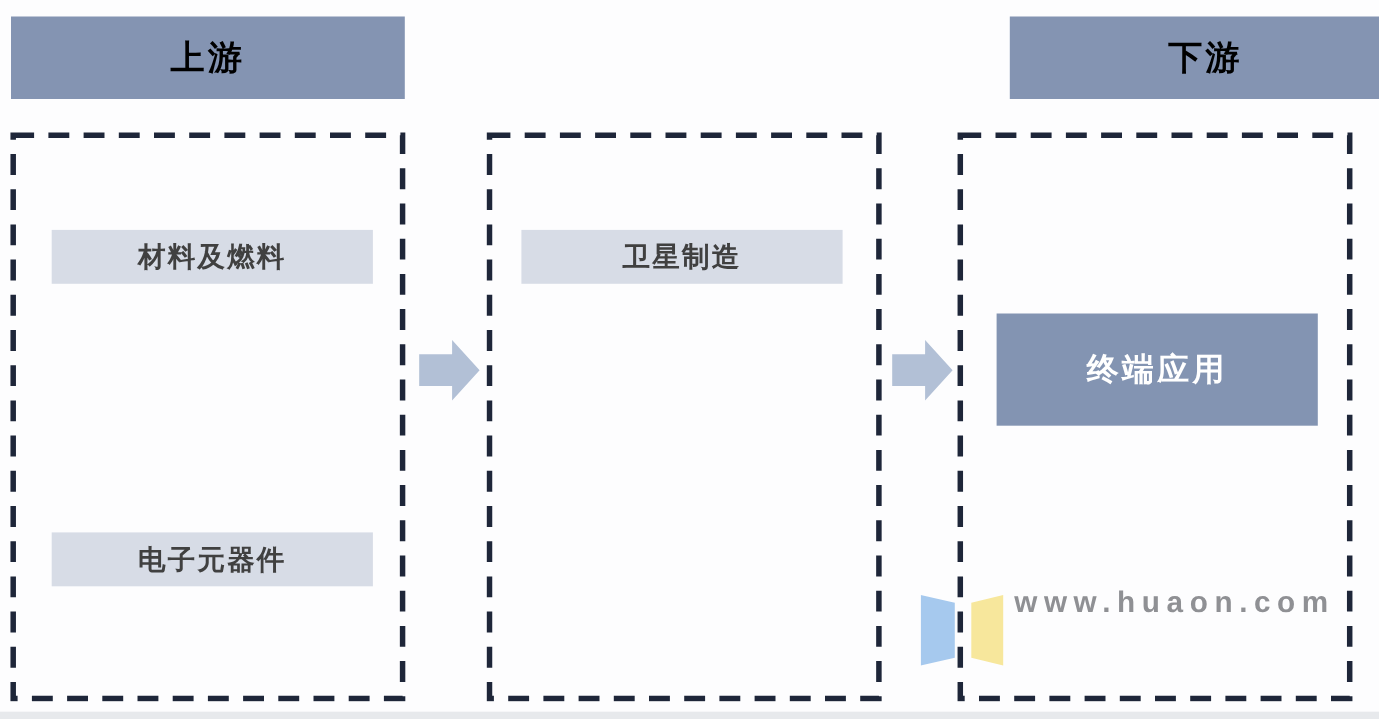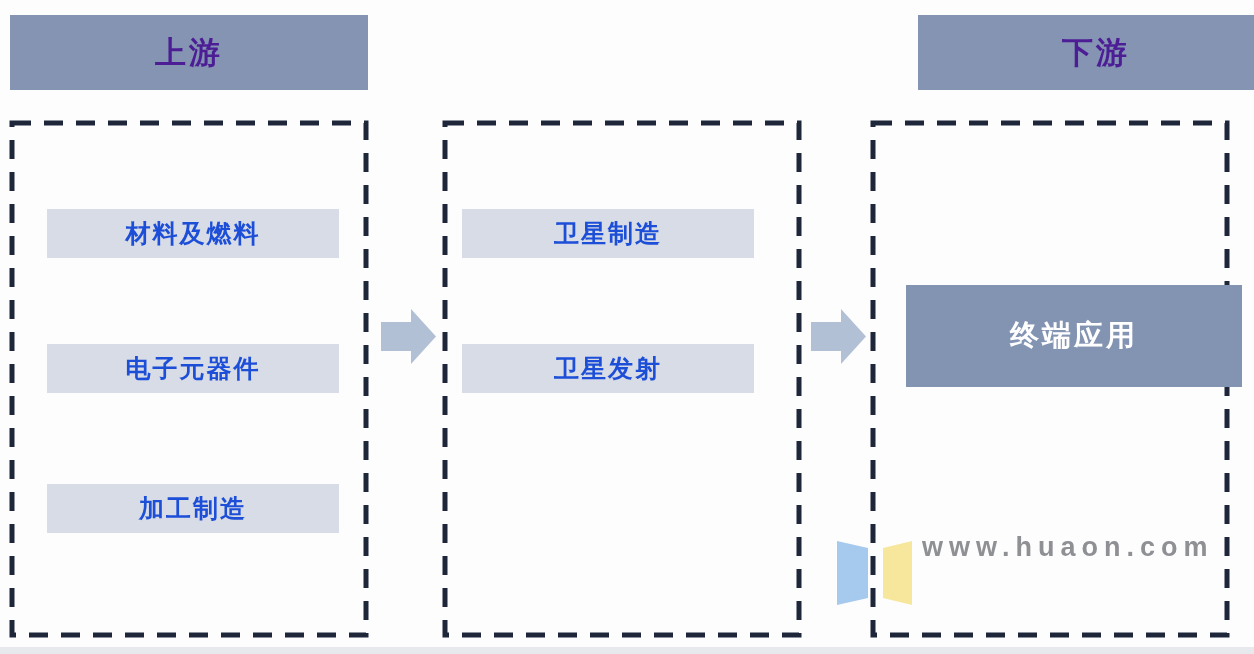--- a/index.html
+++ b/index.html
@@ -3,47 +3,47 @@
 <meta charset="utf-8">
 <style>
   html,body{margin:0;padding:0;background:#ffffff;}
   body{font-family:"Liberation Sans",sans-serif;}
   .canvas{position:relative;width:1254px;height:654px;background:#fdfdfe;overflow:hidden;}
 
   
   .stage-header{
     position:absolute;top:15px;height:75px;
     display:flex;align-items:center;justify-content:center;
-    color:#4c1d95;font-size:31px;font-weight:600;letter-spacing:3px;
+    color:#000000;font-size:31px;font-weight:600;letter-spacing:3px;
   }
   .hdr-1{left:10px;width:358px;}
   .hdr-2{left:443px;width:355px;}
   .hdr-3{left:918px;width:356px;}
 
   
   .dash-svg{position:absolute;top:120px;width:360px;height:518px;}
   .dash-1{left:9px;}
   .dash-2{left:442px;}
   .dash-3{left:870px;}
 
   
   .item-box{
     position:absolute;width:292px;height:49px;
     display:flex;align-items:center;justify-content:center;
-    color:#1d4ed8;font-size:25px;font-weight:700;letter-spacing:2px;
+    color:#404040;font-size:25px;font-weight:700;letter-spacing:2px;
   }
   .c1{left:47px;}
-  .c2{left:462px;}
+  .c2{left:474px;}
   .row-1{top:209px;}
   .row-2{top:344px;}
   .row-3{top:484px;}
 
   
   .dark-box{
-    position:absolute;left:906px;top:285px;width:336px;height:102px;
+    position:absolute;left:906px;top:285px;width:292px;height:102px;
     display:flex;align-items:center;justify-content:center;
     color:#ffffff;font-size:29px;font-weight:600;letter-spacing:3px;
   }
 
   
   .arrow-svg{position:absolute;top:308px;width:56px;height:57px;}
   .arrow-1{left:381px;}
   .arrow-2{left:811px;}
 
   
@@ -73,25 +73,23 @@
     <rect x="3" y="3" width="354" height="512" fill="none" stroke="#1e2639" stroke-width="5" stroke-dasharray="19 13"></rect>
   </svg>
   <svg class="dash-svg dash-2" viewBox="0 0 360 518">
     <rect x="3" y="3" width="354" height="512" fill="none" stroke="#1e2639" stroke-width="5" stroke-dasharray="19 13"></rect>
   </svg>
   <svg class="dash-svg dash-3" viewBox="0 0 360 518">
     <rect x="3" y="3" width="354" height="512" fill="none" stroke="#1e2639" stroke-width="5" stroke-dasharray="19 13"></rect>
   </svg>
 
   <div class="item-box c1 row-1" style="background:#d7dce6">材料及燃料</div>
-  <div class="item-box c1 row-2" style="background:#d7dce6">电子元器件</div>
-  <div class="item-box c1 row-3" style="background:#d7dce6">加工制造</div>
+  <div class="item-box c1 row-3" style="background:#d7dce6">电子元器件</div>
 
   <div class="item-box c2 row-1" style="background:#d7dce6">卫星制造</div>
-  <div class="item-box c2 row-2" style="background:#d7dce6">卫星发射</div>
 
   <div class="dark-box" style="background:#8394b2">终端应用</div>
 
   <svg class="arrow-svg arrow-1" viewBox="0 0 56 57">
     <polygon points="0,14 30,14 30,1 55,28.5 30,56 30,43 0,43" fill="#b2c0d6"></polygon>
   </svg>
   <svg class="arrow-svg arrow-2" viewBox="0 0 56 57">
     <polygon points="0,14 30,14 30,1 55,28.5 30,56 30,43 0,43" fill="#b2c0d6"></polygon>
   </svg>
 

